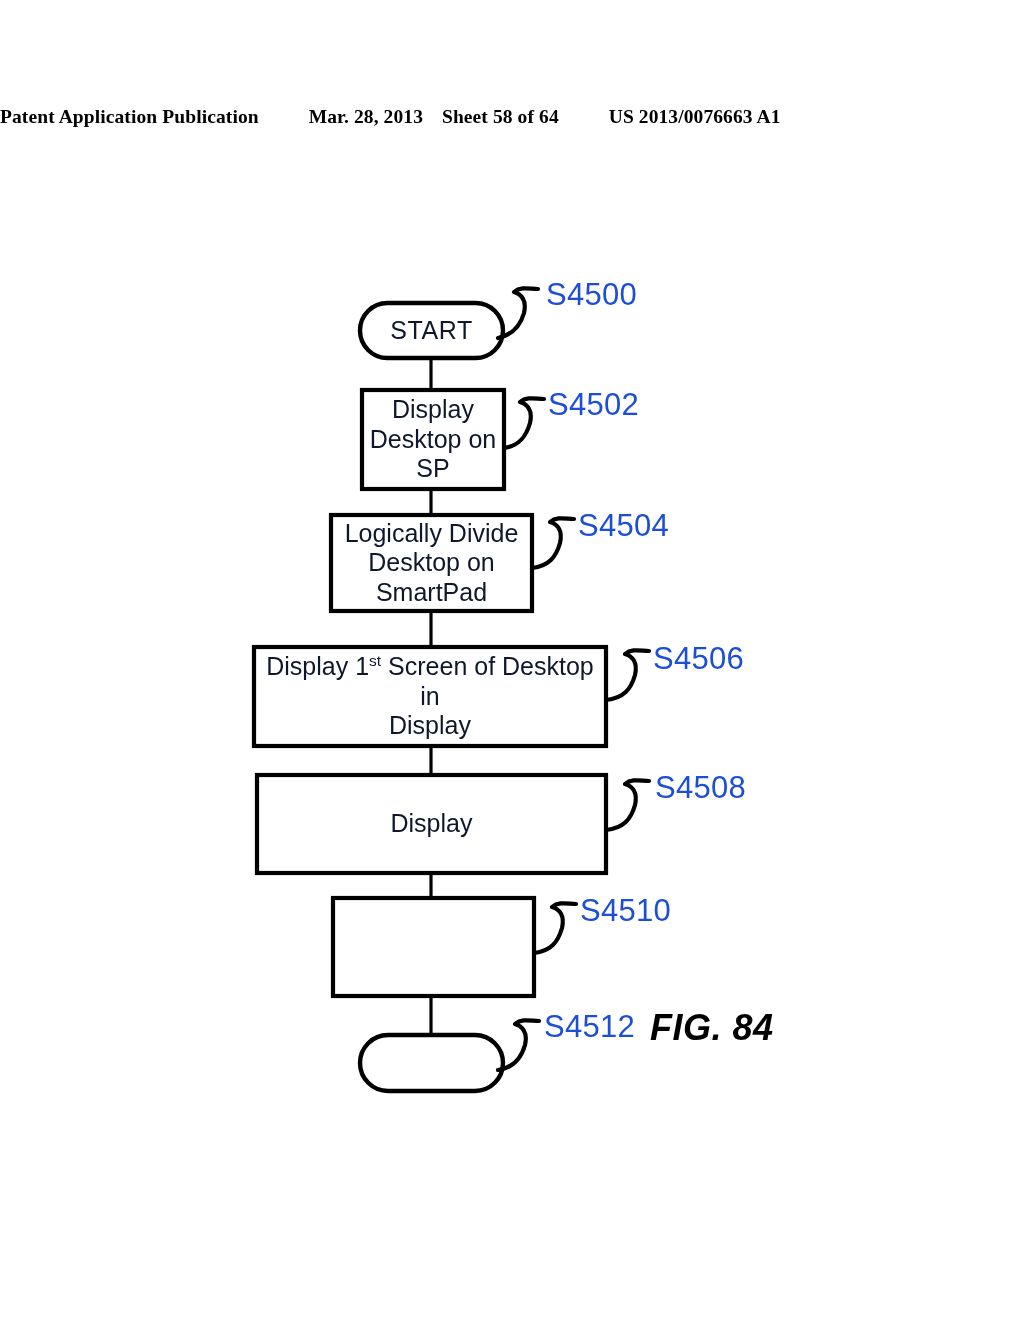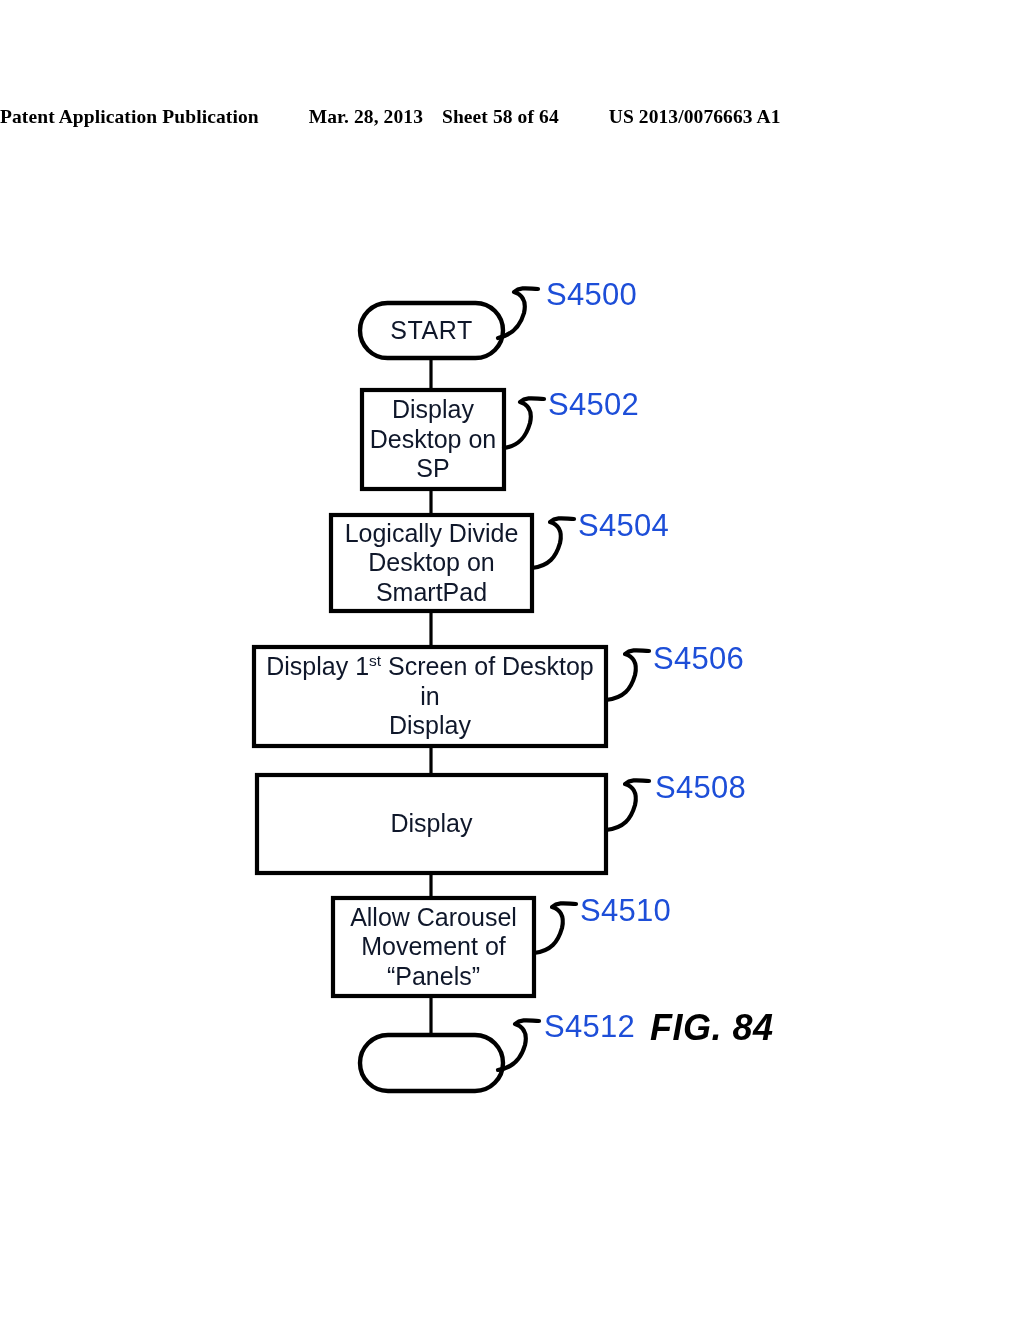--- a/index.html
+++ b/index.html
@@ -199,27 +199,20 @@
       <span>Display</span>
     </div>
   </div>
 
   <div class="node-text" id="text-s4508">
     <div>
       <span>Display</span>
     </div>
   </div>
 
-  <div class="node-text" id="text-s4510">
-    <div>
-      <span>Allow Carousel</span>
-      <span>Movement of</span>
-      <span>“Panels”</span>
-    </div>
-  </div>
 
 
   <div class="ref-label" id="ref-s4500">S4500</div>
   <div class="ref-label" id="ref-s4502">S4502</div>
   <div class="ref-label" id="ref-s4504">S4504</div>
   <div class="ref-label" id="ref-s4506">S4506</div>
   <div class="ref-label" id="ref-s4508">S4508</div>
   <div class="ref-label" id="ref-s4510">S4510</div>
   <div class="ref-label" id="ref-s4512">S4512</div>
 

